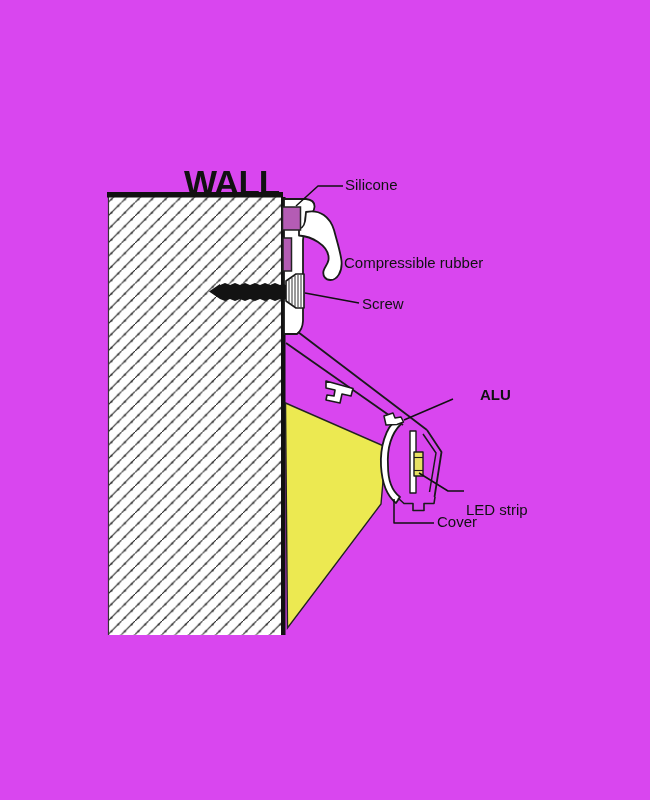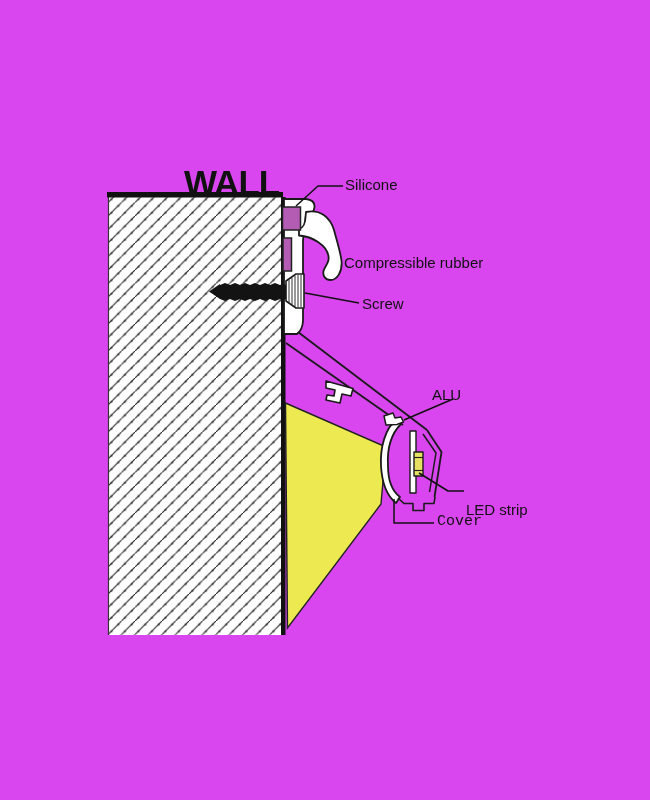--- a/index.html
+++ b/index.html
@@ -108,19 +108,19 @@
   </svg>
 
   <div class="lbl lbl-wall" style="left:184px;top:167px;">WALL</div>
 
   <div class="lbl" style="left:345px;top:175px;">Silicone</div>
 
   <div class="lbl" style="left:344px;top:253px;">Compressible rubber</div>
 
   <div class="lbl" style="left:362px;top:294px;">Screw</div>
 
-  <div class="lbl" style="left:432px;top:385px;">ALU</div>
+  <div class="lbl" style="left:480px;top:385px;font-weight:bold;">ALU</div>
 
   <div class="lbl" style="left:466px;top:500px;">LED strip</div>
 
-  <div class="lbl" style="left:437px;top:512px;font-family:Liberation Mono, monospace;">Cover</div>
+  <div class="lbl" style="left:437px;top:512px;">Cover</div>
 
 </div>
 
 </body></html>

